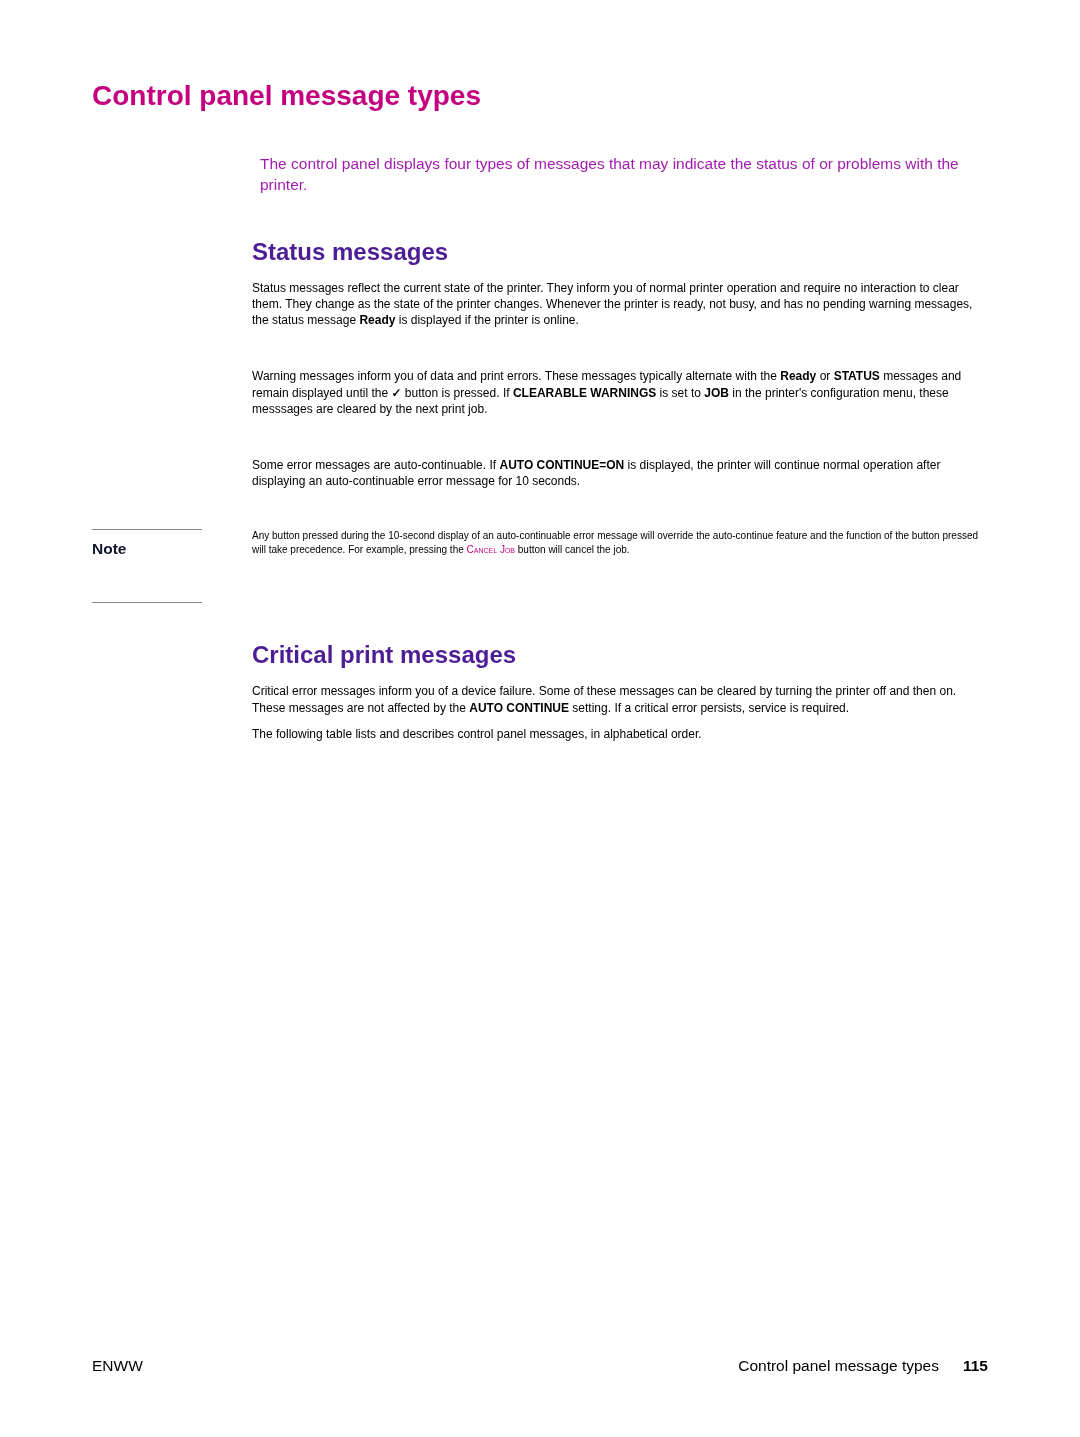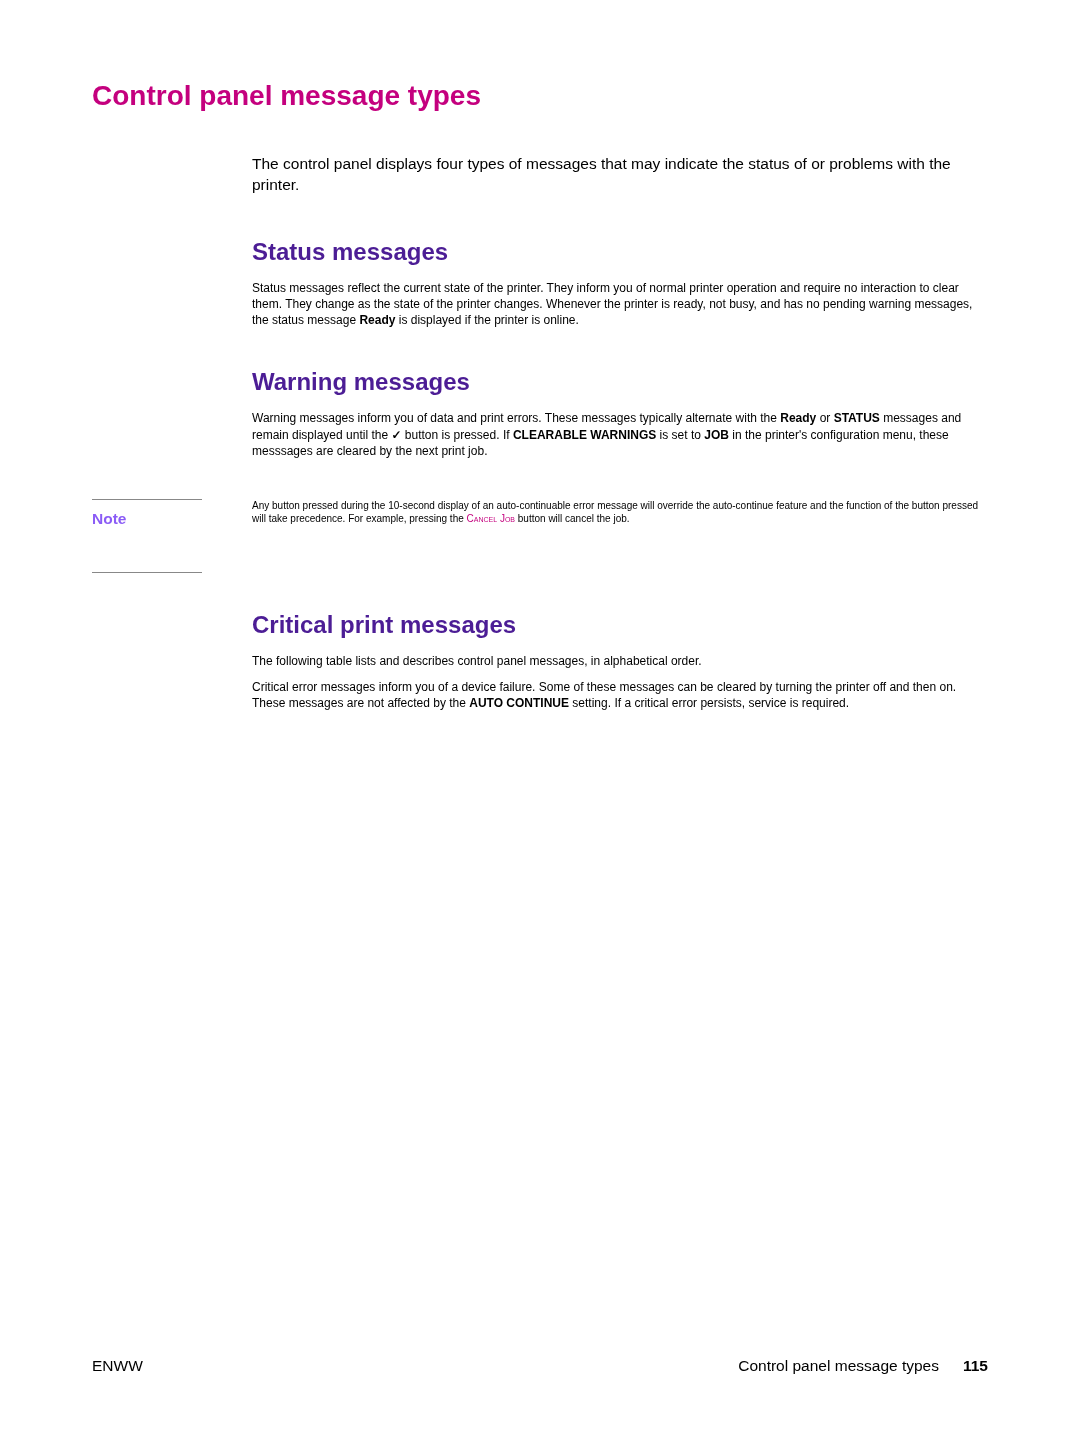--- a/index.html
+++ b/index.html
@@ -21,21 +21,22 @@
       font-weight: bold;
       margin-bottom: 42px;
     }
     .content-block {
       margin-left: 160px;
     }
     .intro-text {
       font-size: 15.5px;
       line-height: 1.35;
       margin-bottom: 42px;
-      color: #000000;
+      color: #a21caf;
+      margin-left: 8px;
     }
     .section-heading {
       font-size: 24px;
       font-weight: bold;
       margin-bottom: 14px;
       color: #4c1d95;
     }
     .section-body {
       font-size: 12px;
       line-height: 1.35;
@@ -61,21 +62,21 @@
     }
     .note-row {
       display: flex;
       margin-bottom: 38px;
     }
     .note-label-col {
       width: 160px;
       flex-shrink: 0;
     }
     .note-label {
-      color: #8b5cf6;
+      color: #0f172a;
       font-weight: bold;
       font-size: 15.5px;
       border-top: 1px solid #888;
       border-bottom: 1px solid #888;
       padding: 10px 0 44px 0;
       width: 110px;
     }
     .note-body {
       font-size: 10px;
       line-height: 1.35;
@@ -108,49 +109,51 @@
 <div class="content-block">
   <p class="intro-text">The control panel displays four types of messages that may indicate the status of or problems with the printer.</p>
 
   <h2 class="section-heading">Status messages</h2>
   <div class="section-body">
     <p>
       <span>Status messages reflect the current state of the printer. They inform you of normal printer operation and require no interaction to clear them. They change as the state of the printer changes. Whenever the printer is ready, not busy, and has no pending warning messages, the status message </span><span class="bold">Ready</span><span> is displayed if the printer is online.</span>
     </p>
   </div>
 
-  <h2 class="section-heading">Warning messages</h2>
   <div class="section-body">
     <p>
       <span>Warning messages inform you of data and print errors. These messages typically alternate with the </span><span class="bold">Ready</span><span> or </span><span class="bold">STATUS</span><span> messages and remain displayed until the </span><span class="check-icon">✓</span><span> button is pressed. If </span><span class="bold">CLEARABLE WARNINGS</span><span> is set to </span><span class="bold">JOB</span><span> in the printer's configuration menu, these messsages are cleared by the next print job.</span>
     </p>
   </div>
 
   <div class="section-body">
+    <p>
+      <span>Some error messages are auto-continuable. If </span><span class="bold">AUTO CONTINUE=ON</span><span> is displayed, the printer will continue normal operation after displaying an auto-continuable error message for 10 seconds.</span>
+    </p>
   </div>
 </div>
 
 <div class="note-row">
   <div class="note-label-col">
     <div class="note-label">Note</div>
   </div>
   <div class="note-body">
     <p>
       <span>Any button pressed during the 10-second display of an auto-continuable error message will override the auto-continue feature and the function of the button pressed will take precedence. For example, pressing the </span><span class="small-caps">Cancel Job</span><span> button will cancel the job.</span>
     </p>
   </div>
 </div>
 
 <div class="content-block">
   <h2 class="section-heading">Critical print messages</h2>
   <div class="section-body">
-    <p>The following table lists and describes control panel messages, in alphabetical order.</p>
     <p>
       <span>Critical error messages inform you of a device failure. Some of these messages can be cleared by turning the printer off and then on. These messages are not affected by the </span><span class="bold">AUTO CONTINUE</span><span> setting. If a critical error persists, service is required.</span>
     </p>
+    <p>The following table lists and describes control panel messages, in alphabetical order.</p>
   </div>
 </div>
 
 <div class="footer">
   <div>ENWW</div>
   <div class="footer-right">
     <span>Control panel message types</span>
     <span class="page-num">115</span>
   </div>
 </div>

